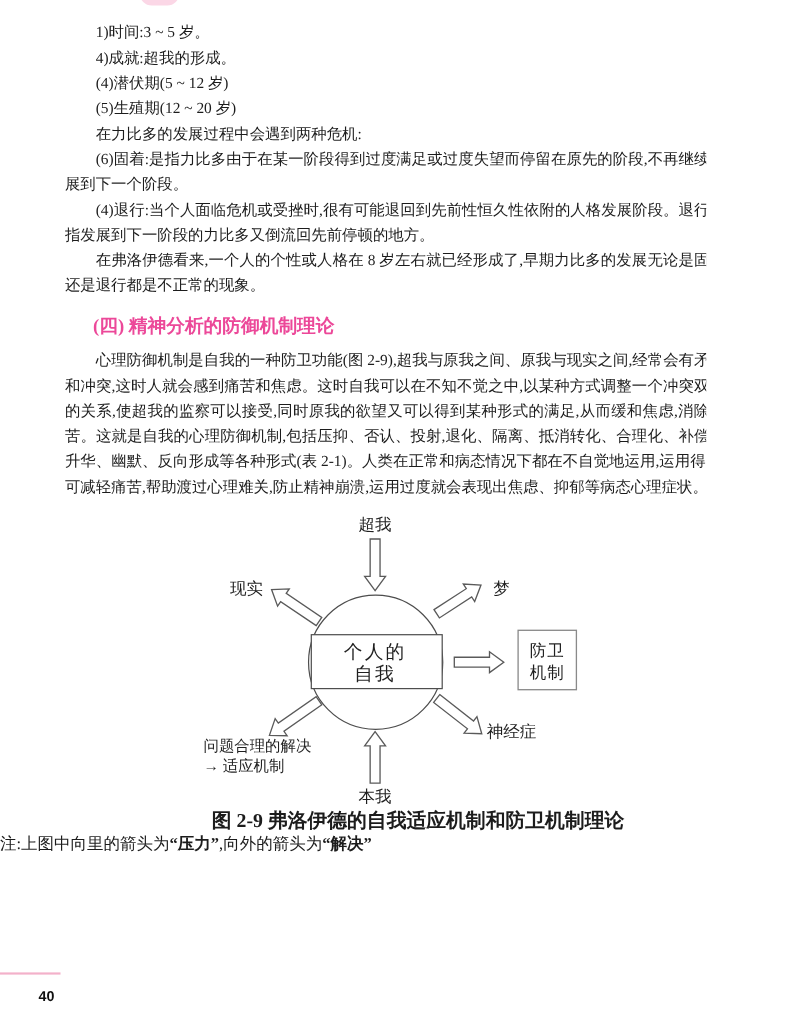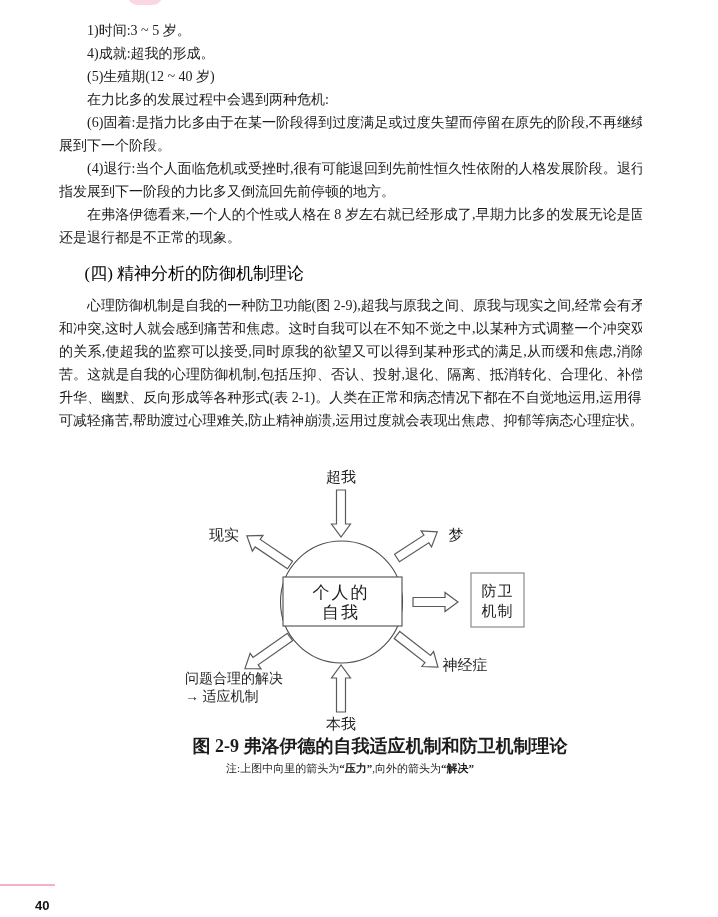--- a/index.html
+++ b/index.html
@@ -11,59 +11,60 @@
     position:absolute; top:-6px; left:127px; width:36px; height:11px;
     background:#fbd7e6; border-radius:0 0 12px 12px;
   }
   .content {
     position:absolute; left:59px; top:19px; width:600px;
     font-size:14px; line-height:23px; text-align:justify; text-justify:inter-ideograph;
   }
   .content p { margin:0; text-indent:2em; }
   .section-heading {
     margin:12px 0 8px 0; font-size:17px; line-height:25px;
-    font-weight:normal; color:#000000; text-indent:1.5em;
+    font-weight:bold; color:#ec4899; text-indent:1.5em;
   }
   .figure-svg { position:absolute; left:150px; top:452px; }
   .figure-svg text {
     font-family:"Liberation Serif","DejaVu Serif",serif; fill:#1f1f1f; font-size:15px;
   }
   .figure-svg .ego-text { font-size:17px; letter-spacing:2px; }
   .figure-svg .defense-text { font-size:15px; letter-spacing:1px; }
   .figure-svg .small-text { font-size:14px; }
   .shape { fill:none; stroke:#4d4d4d; stroke-width:1.1; }
   .block-arrow { fill:#ffffff; stroke:#5a5a5a; stroke-width:1.2; stroke-linejoin:miter; }
   .defense-box { fill:#ffffff; stroke:#8a8a8a; stroke-width:1.2; }
   .band { fill:#ffffff; stroke:#4d4d4d; stroke-width:1.1; }
   .fig-caption {
     position:absolute; top:737px; left:0; width:712px; text-align:center;
     font-weight:bold; font-size:18px; line-height:18px;padding-left:24px;
   }
   .fig-note {
-    position:absolute; top:759px; left:0; width:700px; text-align:center;
-    font-size:11px; line-height:18px;
+    position:absolute; top:759px; left:0; width:700px; text-align:left;
+    font-size:15px; line-height:18px;
   }
   .fig-note .term { font-weight:bold; }
   .footer-line { position:absolute; top:884px; left:0; width:55px; height:2px; background:#f3b1ca; }
   .page-num {
     position:absolute; top:898px; left:35px;
     font-family:"Liberation Sans","DejaVu Sans",sans-serif; font-weight:bold; font-size:13px; color:#111;
   }
 </style>
 </head>
 <body>
 
 <div class="page">
 
   <div class="top-blob"></div>
 
   <div class="content">
     <p>1)时间:3 ~ 5 岁。</p>
     <p>4)成就:超我的形成。</p>
-    <p>(5)生殖期(12 ~ 40 岁)</p>
+    <p>(4)潜伏期(5 ~ 12 岁)</p>
+    <p>(5)生殖期(12 ~ 20 岁)</p>
     <p>在力比多的发展过程中会遇到两种危机:</p>
     <p>(6)固着:是指力比多由于在某一阶段得到过度满足或过度失望而停留在原先的阶段,不再继续发展到下一个阶段。</p>
     <p>(4)退行:当个人面临危机或受挫时,很有可能退回到先前性恒久性依附的人格发展阶段。退行是指发展到下一阶段的力比多又倒流回先前停顿的地方。</p>
     <p>在弗洛伊德看来,一个人的个性或人格在 8 岁左右就已经形成了,早期力比多的发展无论是固着还是退行都是不正常的现象。</p>
     <h2 class="section-heading">(四) 精神分析的防御机制理论</h2>
     <p>心理防御机制是自我的一种防卫功能(图 2-9),超我与原我之间、原我与现实之间,经常会有矛盾和冲突,这时人就会感到痛苦和焦虑。这时自我可以在不知不觉之中,以某种方式调整一个冲突双方的关系,使超我的监察可以接受,同时原我的欲望又可以得到某种形式的满足,从而缓和焦虑,消除痛苦。这就是自我的心理防御机制,包括压抑、否认、投射,退化、隔离、抵消转化、合理化、补偿、升华、幽默、反向形成等各种形式(表 2-1)。人类在正常和病态情况下都在不自觉地运用,运用得当,可减轻痛苦,帮助渡过心理难关,防止精神崩溃,运用过度就会表现出焦虑、抑郁等病态心理症状。</p>
   </div>
 
   <svg class="figure-svg" width="430" height="290" viewBox="0 0 430 290" xmlns="http://www.w3.org/2000/svg">
 

